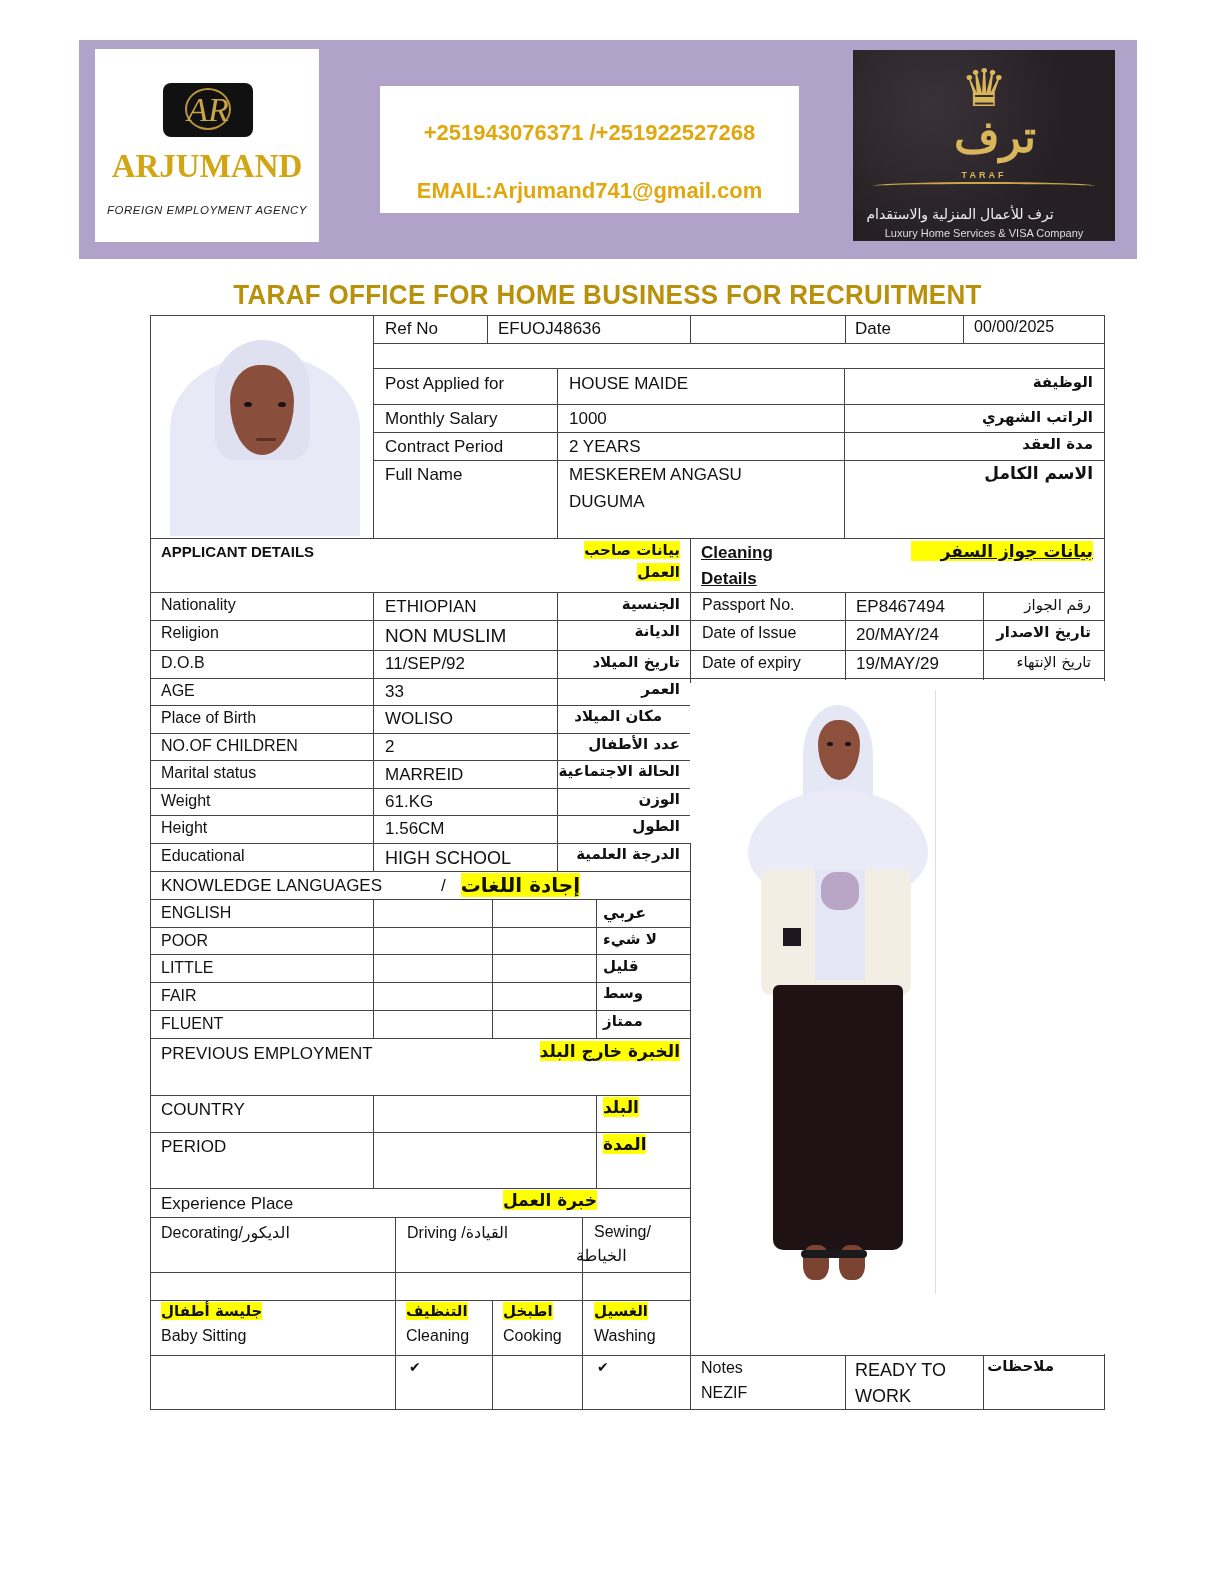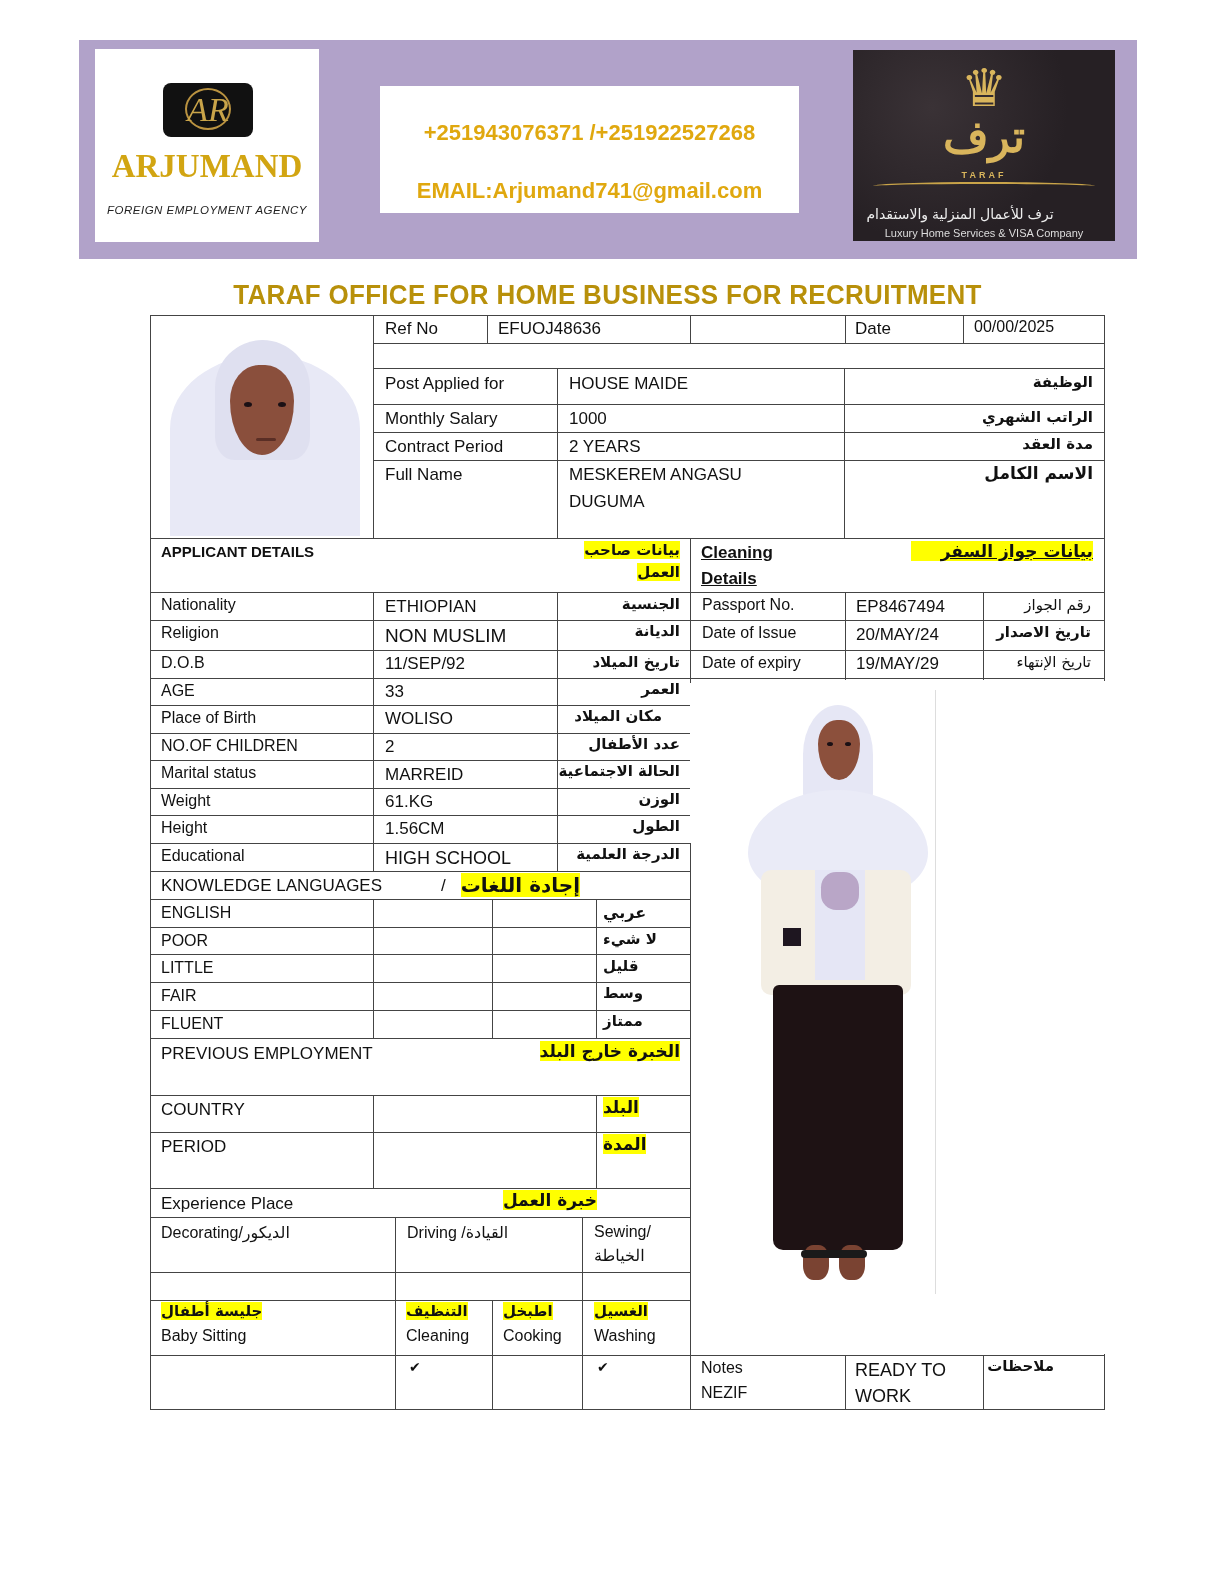--- a/index.html
+++ b/index.html
@@ -16,21 +16,21 @@
   .arjumand { left:95px; top:148px; width:224px; text-align:center; font-family:"Liberation Serif", serif;
               font-weight:bold; font-size:33px; color:#d2a512; letter-spacing:0px; }
   .agency { left:95px; top:204px; width:224px; text-align:center; font-size:11.5px; font-style:italic;
             color:#222; letter-spacing:0.5px; }
   .contact-box { left:380px; top:86px; width:419px; height:127px; background:#fff; }
   .phone { left:380px; top:120px; width:419px; text-align:center; color:#e0a80f; font-weight:bold; font-size:22px; }
   .email { left:380px; top:178px; width:419px; text-align:center; color:#e0a80f; font-weight:bold; font-size:22px; }
   .logo-right { left:853px; top:50px; width:262px; height:191px; background:#2b2528;
                 background-image: radial-gradient(circle at 30% 30%, #3a3236 0%, #262024 60%); }
   .crown { left:853px; top:62px; width:262px; text-align:center; font-size:52px; color:#d9b55c; line-height:52px; }
-  .taraf-ar { left:853px; top:112px; width:262px; text-align:center; font-family:"DejaVu Serif", serif;
+  .taraf-ar { left:853px; top:112px; width:284px; text-align:center; font-family:"DejaVu Serif", serif;
               font-size:44px; color:#d9b55c; font-weight:bold; line-height:50px; }
   .taraf-en { left:853px; top:170px; width:262px; text-align:center; font-size:9px; color:#d9b55c;
               letter-spacing:3px; font-weight:bold; }
   .swirl { left:873px; top:182px; width:222px; height:8px; border-top:2px solid #c9a449; border-radius:50%; }
   .taraf-sub-ar { left:853px; top:206px; width:214px; text-align:center; font-size:14px; color:#eee; direction:rtl; }
   .taraf-sub-en { left:853px; top:227px; width:262px; text-align:center; font-size:11px; color:#ddd; }
 
   .title { left:150px; top:280px; width:915px; text-align:center; color:#b8900a; font-weight:bold;
            font-size:26px; letter-spacing:0.3px; font-family:"Liberation Sans", sans-serif; transform:scaleY(1.05); }
 
@@ -298,21 +298,21 @@
 <div class="ar" style="right:627px;top:1190px;font-size:17px;"><span class="hl">خبرة العمل</span></div>
 
 <div>
   <div class="t ts" style="left:161px;top:1223px;">
     <span>Decorating/</span><span class="arn" style="font-family:'DejaVu Sans',sans-serif;">الديكور</span>
   </div>
   <div class="t ts" style="left:407px;top:1223px;">
     <span>Driving  /</span><span style="font-family:'DejaVu Sans',sans-serif;">القيادة</span>
   </div>
   <div class="t ts" style="left:594px;top:1223px;">Sewing/</div>
-  <div class="t ts" style="left:594px;top:1246px;font-family:Liberation Serif, serif;">الخياطة</div>
+  <div class="t ts" style="left:576px;top:1246px;font-family:Liberation Serif, serif;">الخياطة</div>
 
   <div class="ar" style="left:161px;top:1302px;text-align:left;"><span class="hl">جليسة أطفال</span></div>
   <div class="t ts" style="left:161px;top:1327px;">Baby Sitting</div>
 
   <div class="ar" style="left:406px;top:1302px;text-align:left;"><span class="hl">التنظيف</span></div>
   <div class="t ts" style="left:406px;top:1327px;">Cleaning</div>
 
   <div class="ar" style="left:503px;top:1302px;text-align:left;"><span class="hl">اطبخل</span></div>
   <div class="t ts" style="left:503px;top:1327px;">Cooking</div>
 

